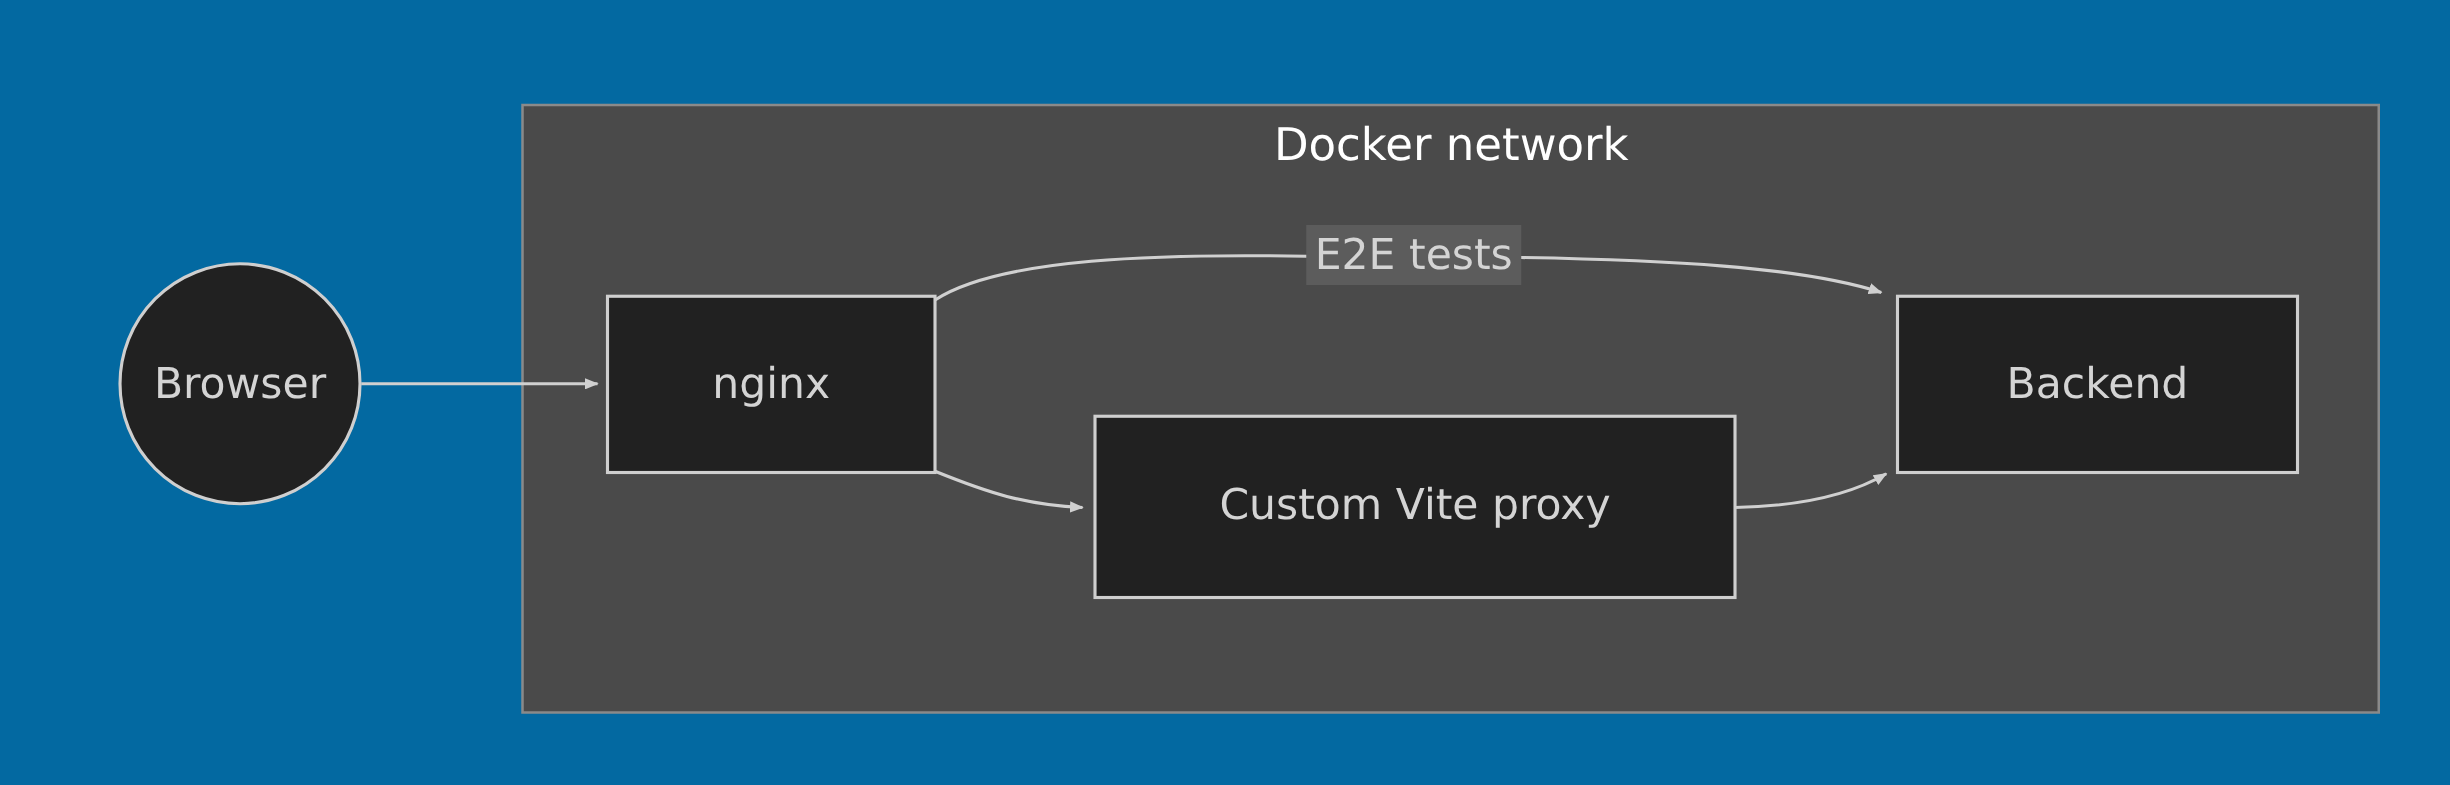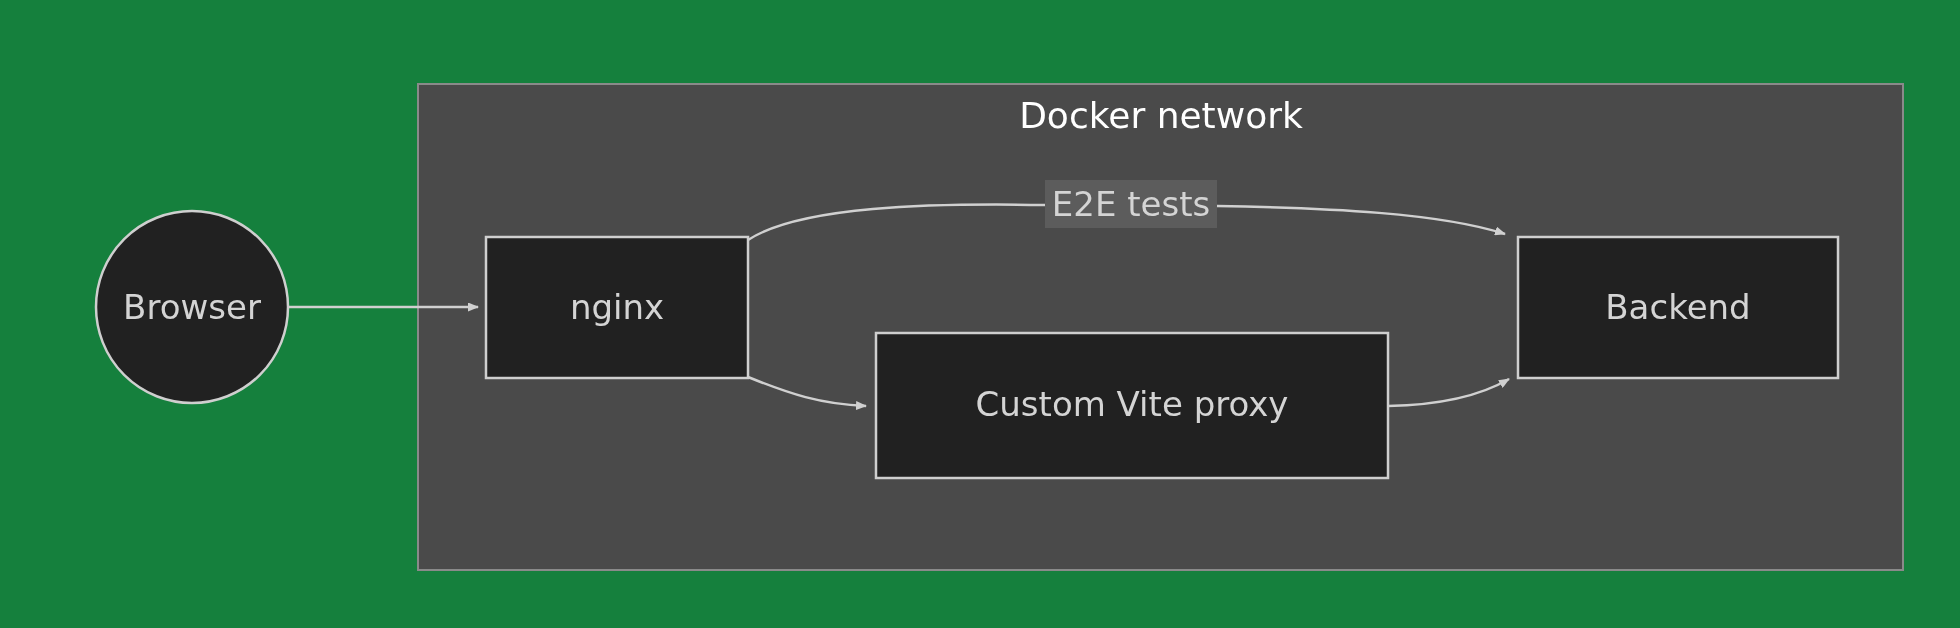--- a/index.html
+++ b/index.html
@@ -10,21 +10,21 @@
   body {
     width: 1960px;
     height: 628px;
     overflow: hidden;
     font-family: "DejaVu Sans", "Liberation Sans", sans-serif;
   }
   #stage {
     position: relative;
     width: 1960px;
     height: 628px;
-    background: #15803d;
+    background: #0369a1;
   }
   svg.diagram {
     position: absolute;
     left: 0;
     top: 0;
     width: 1960px;
     height: 628px;
     display: block;
   }
   .node-label {

